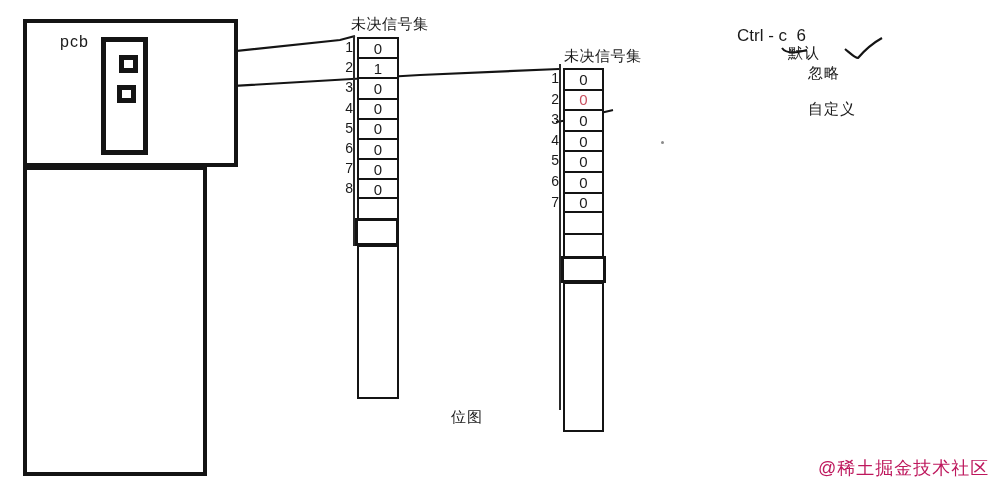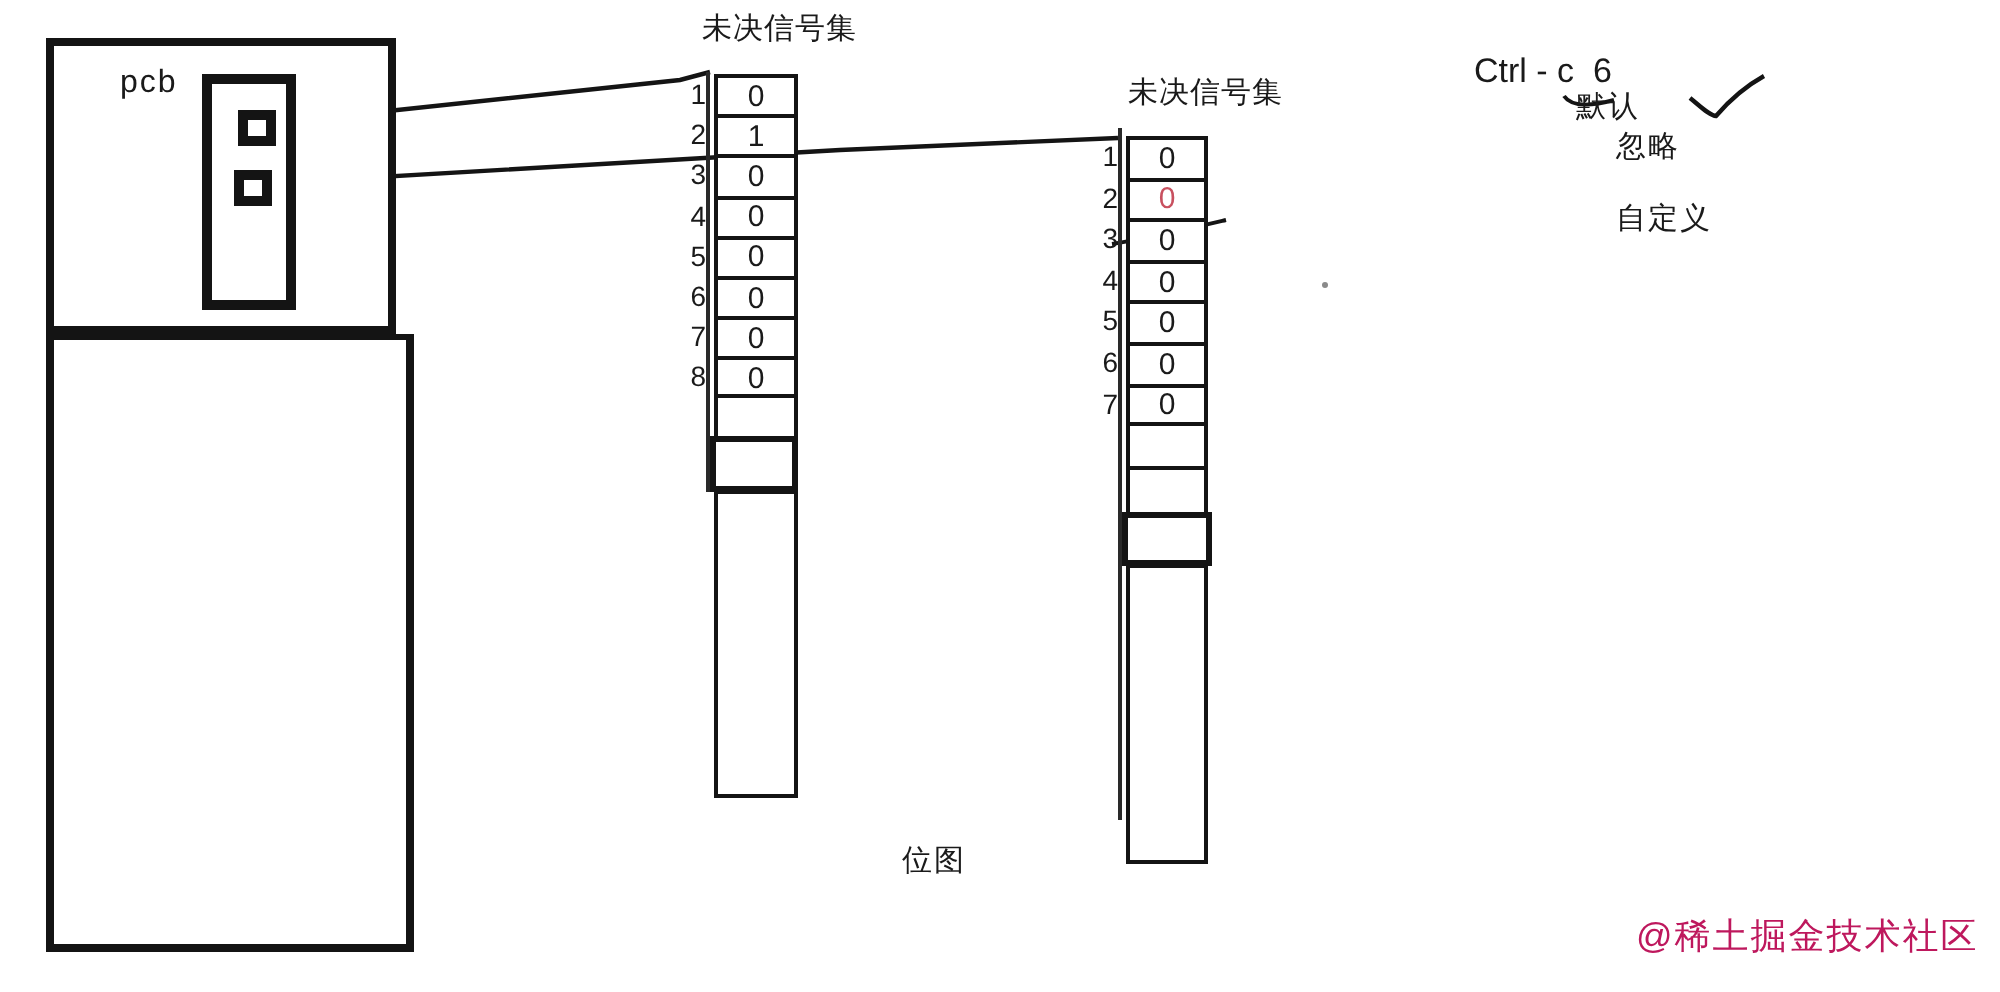--- a/index.html
+++ b/index.html
@@ -2,38 +2,38 @@
 <html><head>
 <meta charset="utf-8">
 <style>
   html,body{margin:0;padding:0;background:#ffffff;}
   #canvas{
     position:relative;width:1000px;height:496px;background:#ffffff;overflow:hidden;
     font-family:"Liberation Sans","DejaVu Sans",sans-serif;color:#1a1a1a;
   }
   
   .box{position:absolute;border:4px solid #141414;background:#ffffff;box-sizing:border-box;}
-  .pcb-top{left:23px;top:19px;width:175px;height:148px;}
+  .pcb-top{left:23px;top:19px;width:215px;height:148px;}
   .pcb-bottom{left:23px;top:167px;width:184px;height:309px;border-top-width:3px;}
   .pcb-label{position:absolute;left:33px;top:10px;font-size:16px;letter-spacing:1px;}
   .inner-rect{position:absolute;left:74px;top:14px;width:47px;height:118px;border:5px solid #141414;box-sizing:border-box;background:#fff;}
   .sq{position:absolute;width:19px;height:18px;border:5px solid #141414;box-sizing:border-box;background:#fff;}
   .sq1{left:13px;top:13px;}
   .sq2{left:11px;top:43px;}
   
-  .col-title{position:absolute;font-size:15px;letter-spacing:0.5px;}
+  .col-title{position:absolute;font-size:15px;letter-spacing:0.5px;margin-top:10px;}
   .t1{left:351px;top:5px;}
   .t2{left:564px;top:37px;}
   .note-text{position:absolute;left:611px;top:102px;font-size:14px;letter-spacing:0.5px;white-space:pre;}
   .shortcut{position:absolute;left:737px;top:26px;font-size:17px;white-space:pre;}
   .opt{position:absolute;font-size:15px;letter-spacing:1px;}
   .opt-default{left:788px;top:44px;}
   .opt-ignore{left:808px;top:64px;}
   .opt-custom{left:808px;top:87px;margin-top:13px;}
-  .bitmap-label{position:absolute;left:451px;top:421px;font-size:15px;letter-spacing:1px;}
+  .bitmap-label{position:absolute;left:451px;top:408px;font-size:15px;letter-spacing:1px;}
   .watermark{position:absolute;left:818px;top:456px;font-size:18px;color:#be185d;letter-spacing:1px;}
   .cellnum{position:absolute;font-size:14px;text-align:right;width:16px;}
   .cellbox{position:absolute;border:2px solid #141414;background:#fff;box-sizing:border-box;
            display:flex;align-items:center;justify-content:center;font-size:15px;}
   .emptycell{position:absolute;border:2px solid #141414;background:#fff;box-sizing:border-box;}
   .boldcell{border-width:3px;}
   .thinline{position:absolute;width:2px;background:#2a2a2a;}
   .dot{position:absolute;width:3px;height:3px;background:#8a8a8a;border-radius:50%;}
   svg.overlay{position:absolute;left:0;top:0;pointer-events:none;}
 </style>

